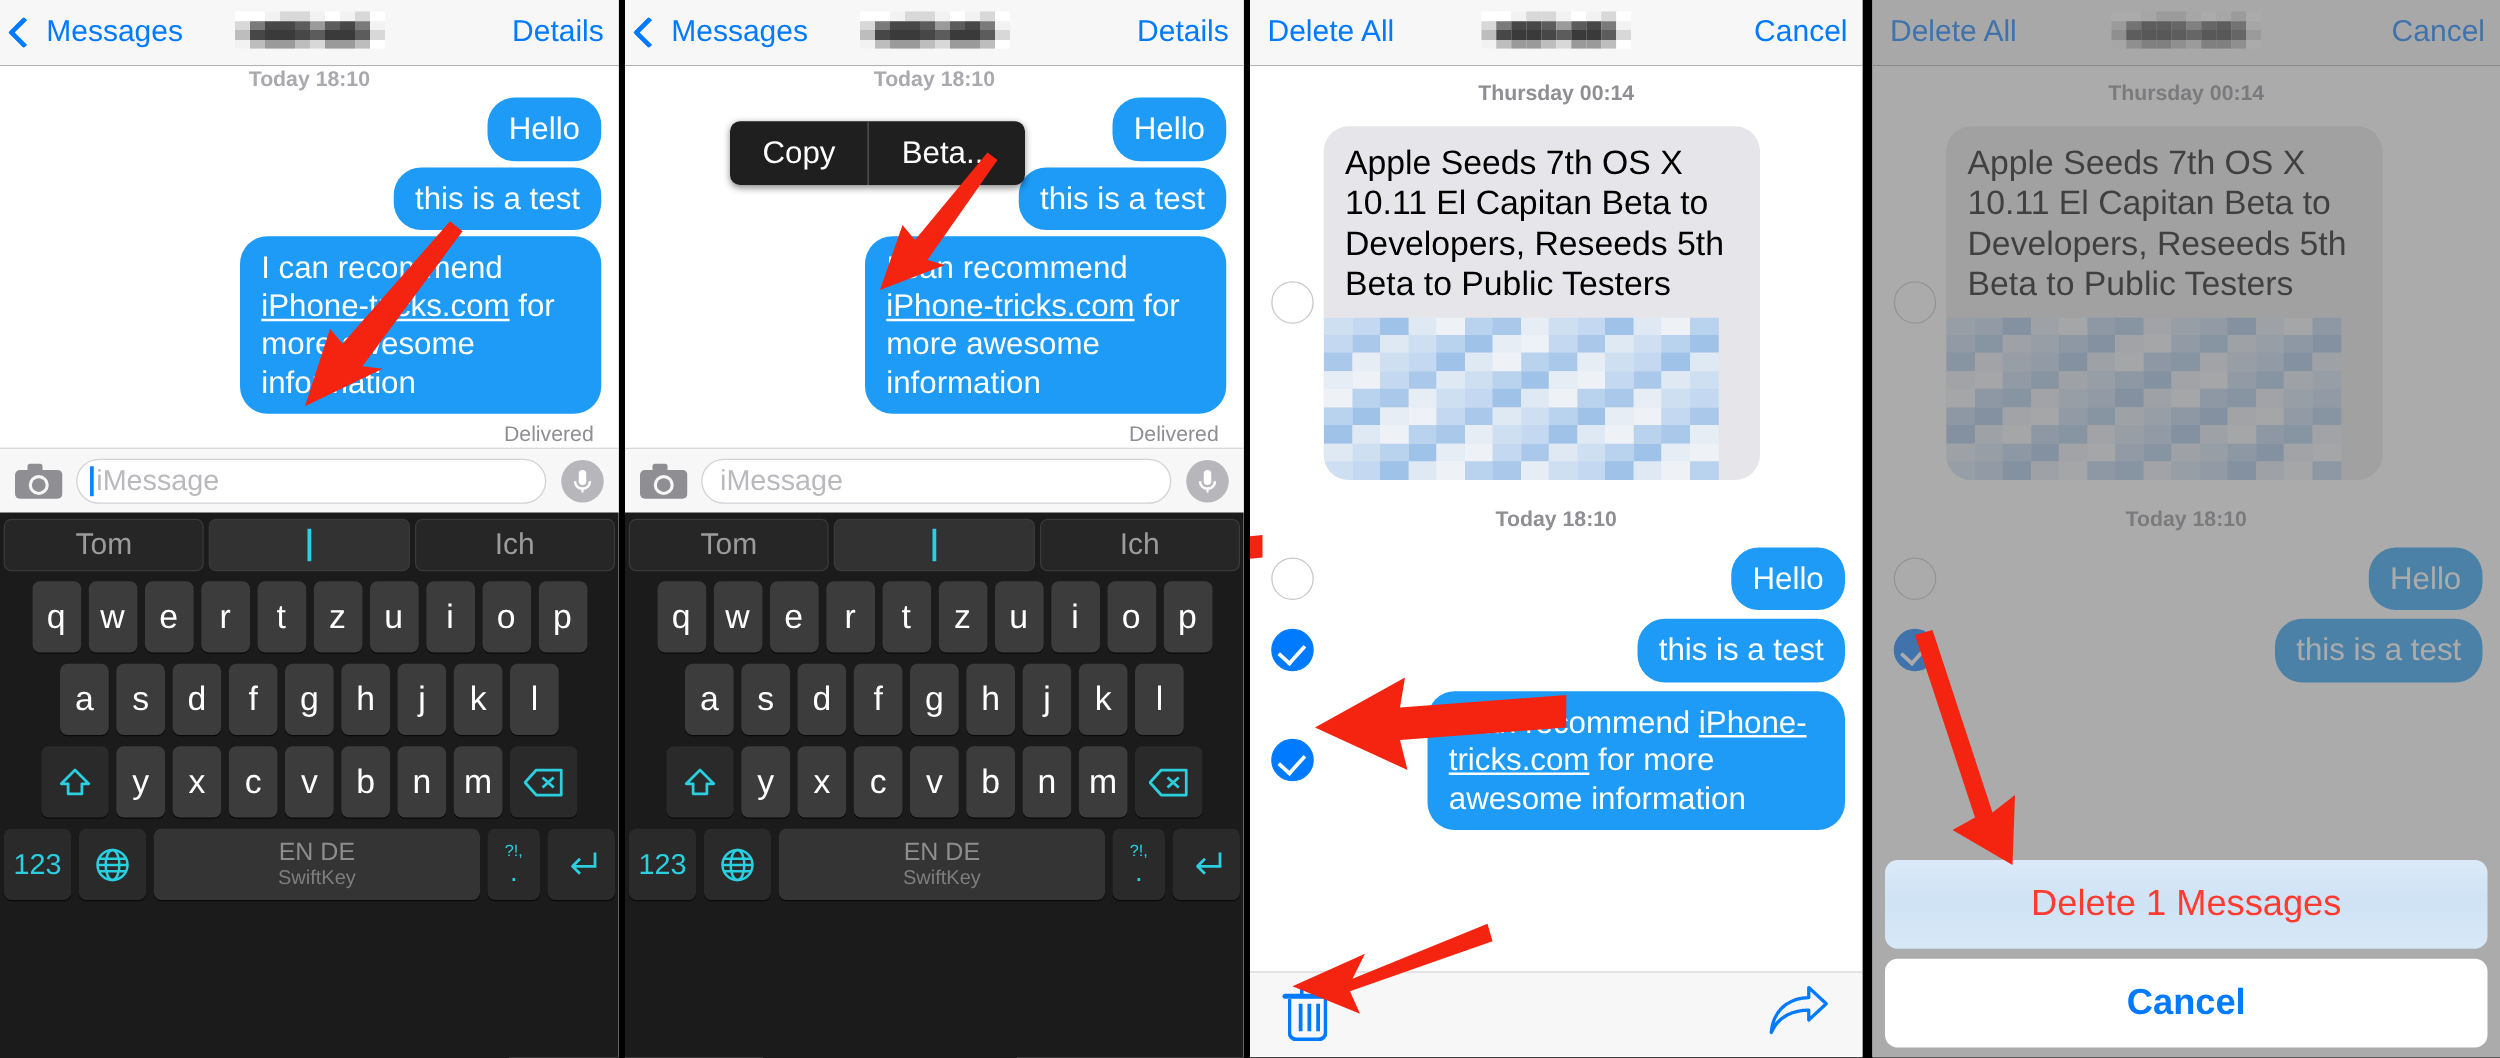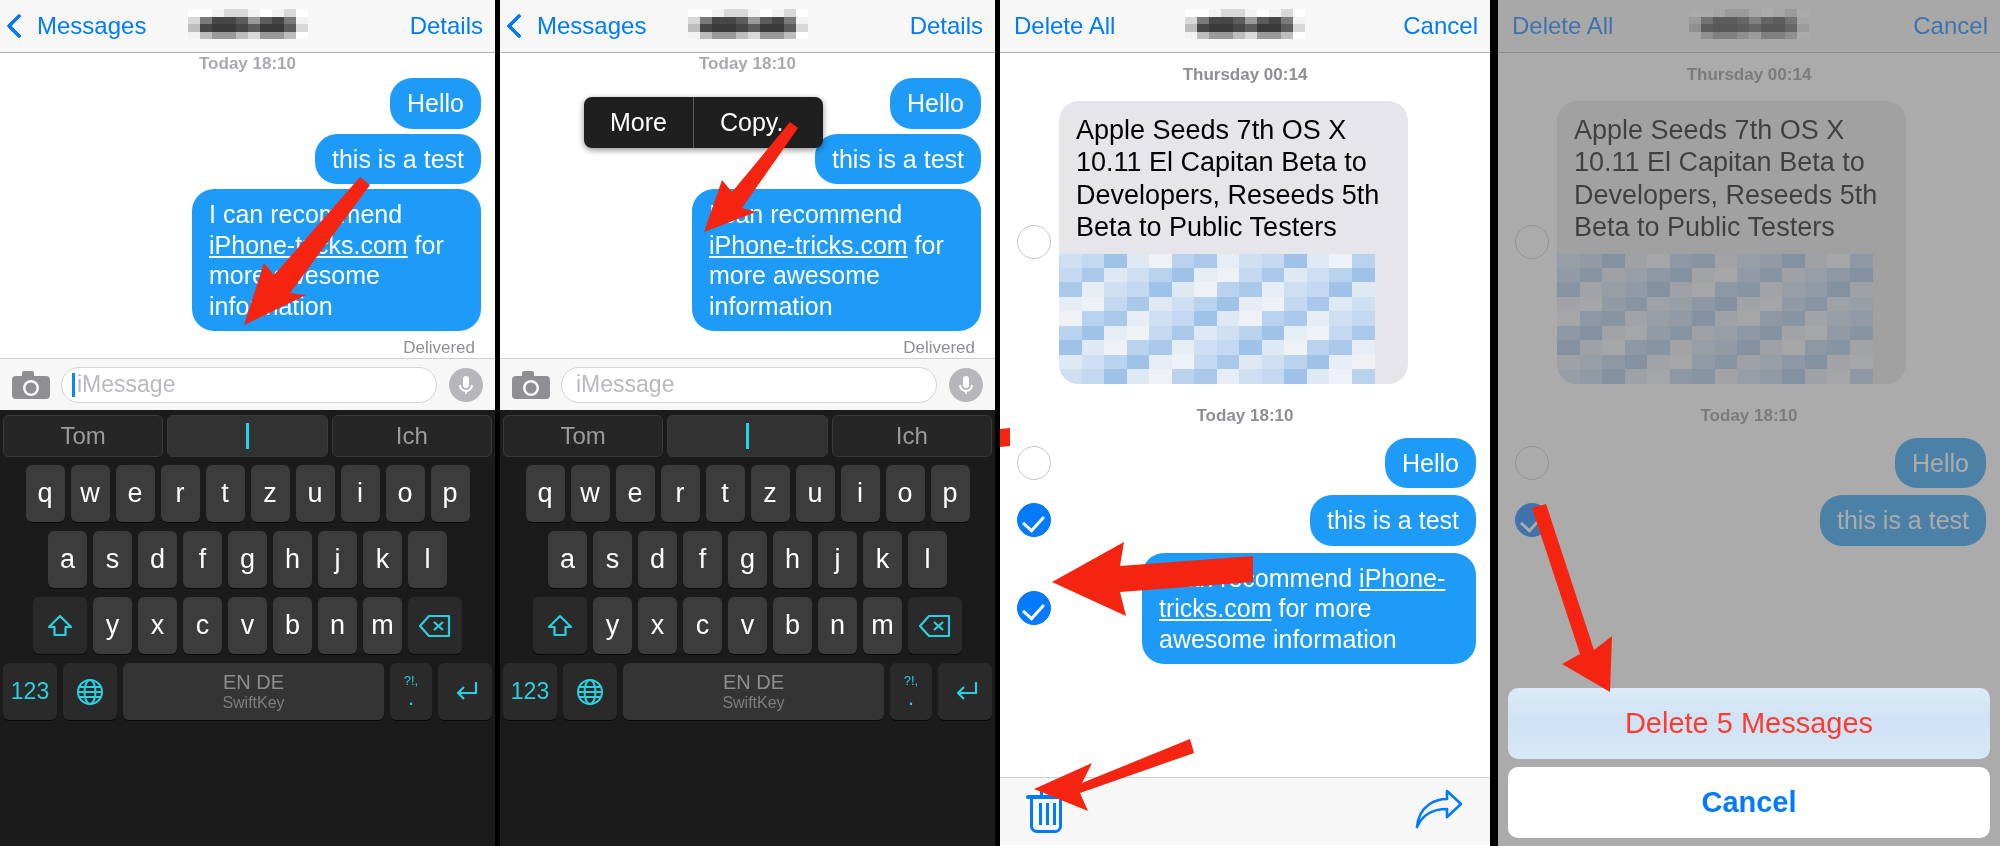--- a/index.html
+++ b/index.html
@@ -349,23 +349,23 @@
       </div>
       <div class="row out">
         <div class="bub blue">this is a test</div>
       </div>
       <div class="row out">
         <div class="bub blue" style="max-width:255px">I can <span style="white-space:nowrap">recommend</span> <span class="lnk">iPhone-tricks.com</span> for more awesome information</div>
       </div>
       <div class="delivered">Delivered</div>
 
       <div class="cmpop" style="left:84px;top:44px">
-        <div>More</div>
+        <div>Copy</div>
         <div class="sep"></div>
-        <div>Copy...</div>
+        <div>Beta...</div>
       </div>
     </div>
 
     <div class="inputbar">
       <div class="camera">
         <svg width="38" height="30" viewBox="0 0 38 30">
             <rect x="0" y="6" width="38" height="23" rx="4" fill="#8e8e93"></rect>
             <rect x="10" y="1" width="12" height="7" rx="2" fill="#8e8e93"></rect>
             <circle cx="19" cy="18" r="8" fill="#f7f7f7"></circle>
             <circle cx="19" cy="18" r="5.5" fill="#8e8e93"></circle>
@@ -921,21 +921,21 @@
         <div class="selbody out">
           <div class="bub blue">this is a test</div>
         </div>
       </div>
 
     </div>
 
     <div class="dim"></div>
 
     <div class="sheet">
-      <div class="btn destructive">Delete 5 Messages</div>
+      <div class="btn destructive">Delete 1 Messages</div>
       <div class="btn cancel">Cancel</div>
     </div>
 
     <svg class="arrow" style="left:30px;top:500px;z-index:60" width="160" height="200" viewBox="0 0 160 200">
       <path d="M18 4 L66 150 L84 136 L82 192 L34 164 L52 154 L4 8 Z" fill="#f42410"></path>
     </svg>
   </div>
 
 </div>
 

